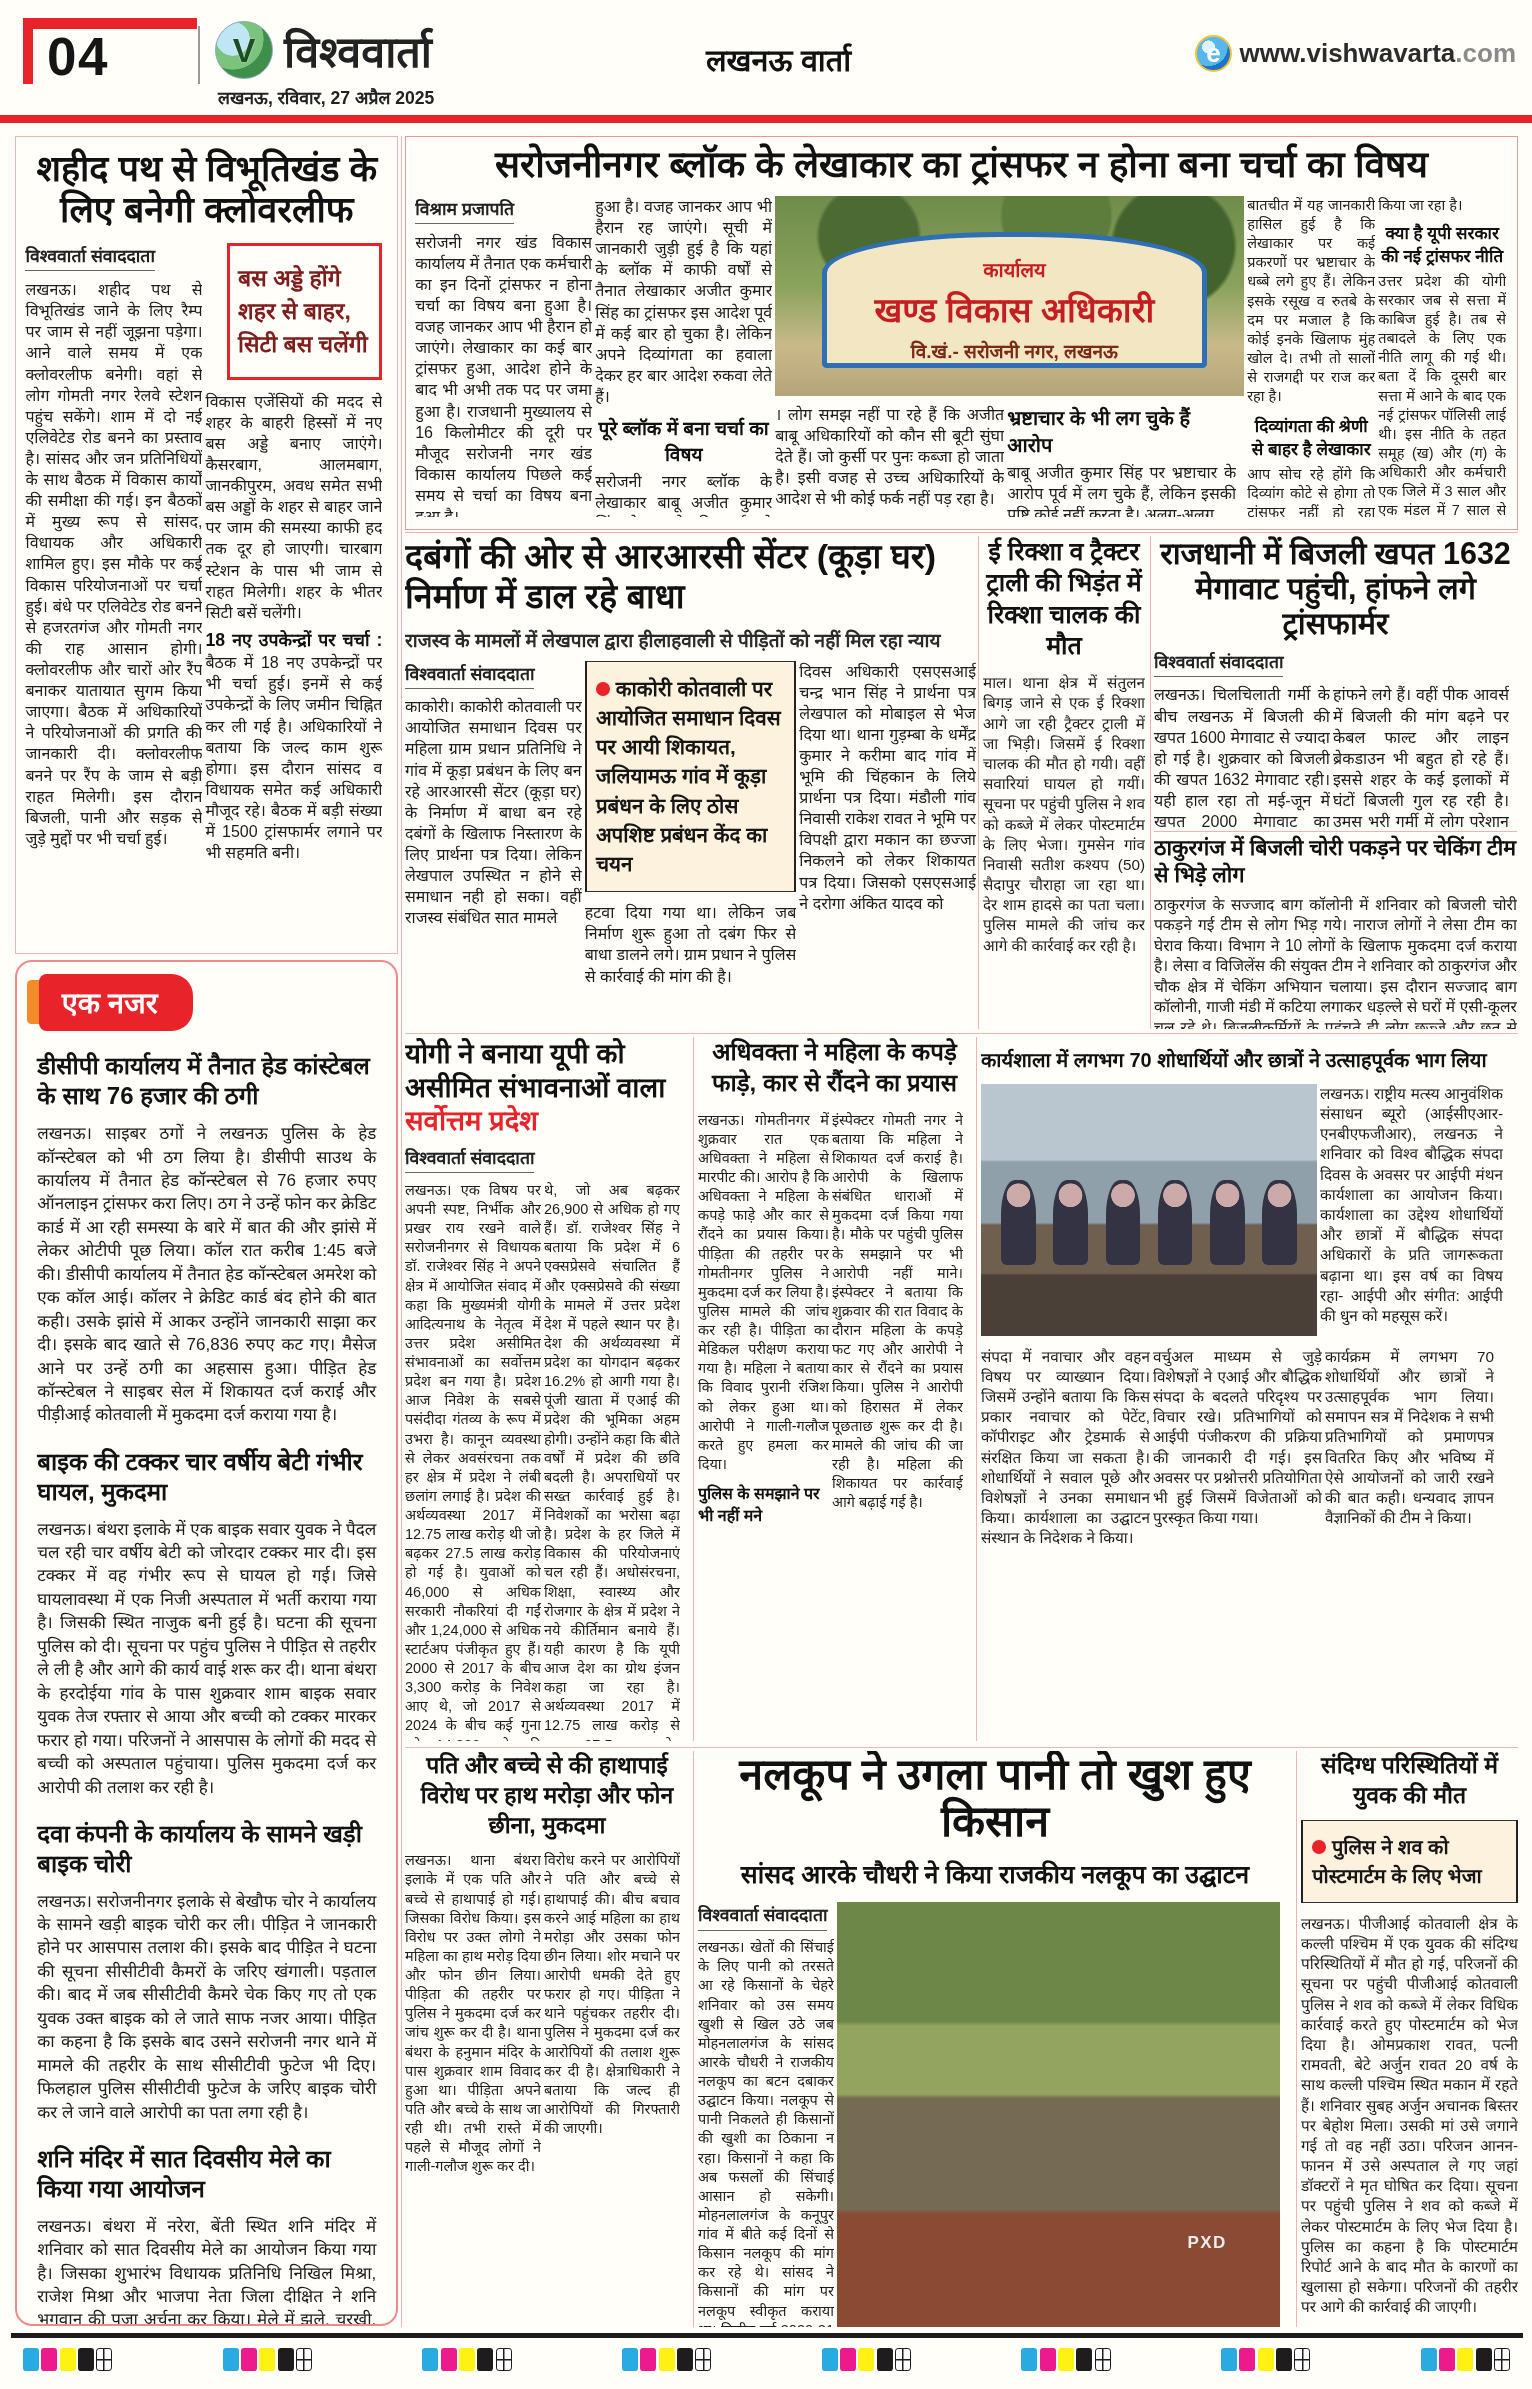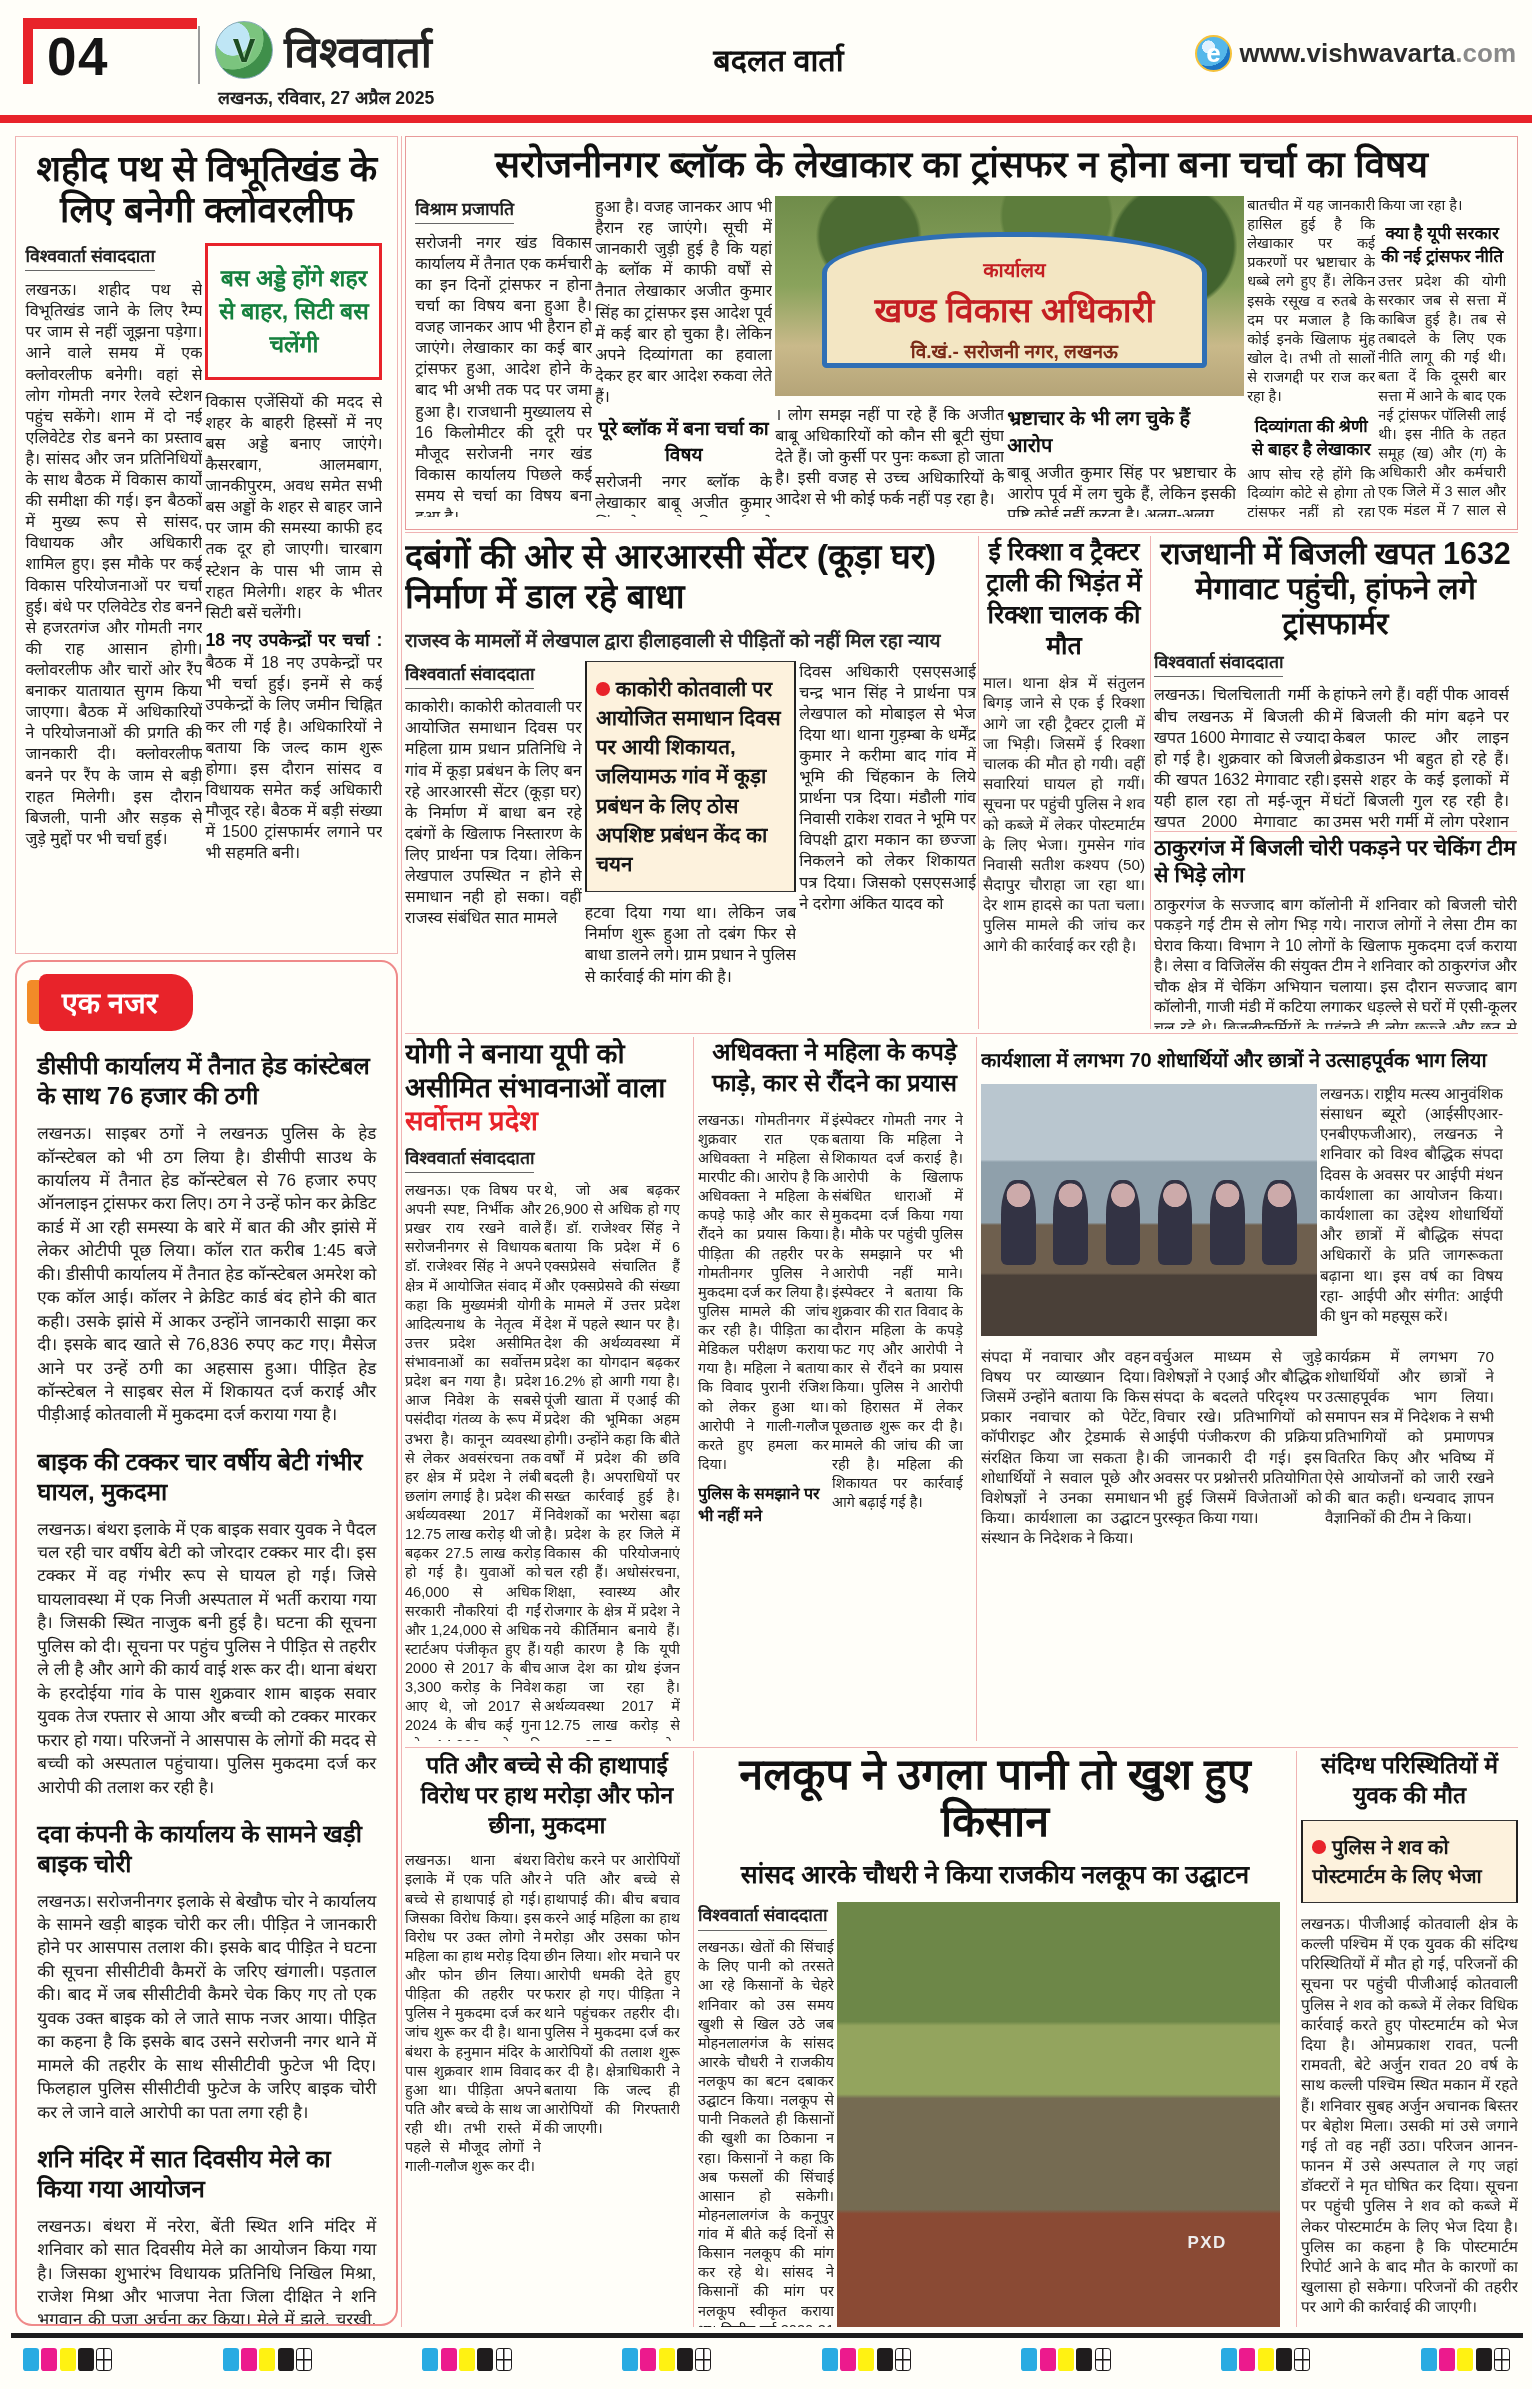--- a/index.html
+++ b/index.html
@@ -34,22 +34,22 @@
   .headline { font-weight:bold; color:#111; text-align:center; }
   .byline { display:inline-block; font-size:17.6px; font-weight:bold; color:#222; border-bottom:1.5px solid #666; padding-bottom:3.1px; margin-bottom:7.6px; }
   .body-txt { font-size:16px; line-height:1.32; text-align:justify; color:#1d1d1d; }
   .cols { display:flex; gap:3px; }
   .cols > div { overflow:hidden; }
   .subhead { font-weight:bold; color:#111; }
   .vline { position:absolute; width:0.8px; background:#f0b3b3; }
   .hline { position:absolute; height:0.8px; background:#f0b3b3; }
 
   
-  .red-box { border:3.1px solid #e8232a; padding:15.3px 7.6px; margin-bottom:10.7px; text-align:center;
-    font-size:23px; font-weight:bold; color:#15803d; line-height:1.45; }
+  .red-box { border:3.1px solid #e8232a; padding:15.3px 7.6px; margin-bottom:10.7px; text-align:left;
+    font-size:23px; font-weight:bold; color:#7f1d1d; line-height:1.45;margin-left:22px; }
 
   
   .beige-box { background:#fdf2dd; border-top:1.5px solid #333; border-bottom:1.5px solid #333;
     border-left:2.3px solid #222; border-right:2.3px solid #222;
     padding:12.2px 9.2px; font-size:20.6px; font-weight:bold; line-height:1.42; color:#161616; margin-bottom:10.7px; }
   .beige-box .dot { display:inline-block; width:13.7px; height:13.7px; border-radius:50%; background:#e8232a; margin-right:6.1px; }
 
   
   .photo { position:relative; overflow:hidden; background:#777; }
   .photo.trees { background:
@@ -101,21 +101,21 @@
 
   <div class="hdr-redtop"></div>
   <div class="hdr-redleft"></div>
   <div class="page-num">04</div>
   <div class="hdr-div"></div>
   <div class="logo-globe">
       <span>V</span>
     </div>
   <div class="masthead">विश्ववार्ता</div>
   <div class="edition">लखनऊ, रविवार, 27 अप्रैल 2025</div>
-  <div class="section-title">बदलत वार्ता</div>
+  <div class="section-title">लखनऊ वार्ता</div>
   <div class="site">
     <span class="e-icon">e</span>
     <span class="url"><span>www.vishwavarta</span><span class="tld">.com</span></span>
   </div>
   <div class="top-rule"></div>
 
   <div class="art hairline" style="left:15.3px; top:136px; width:383px; height:818px; padding:10.7px 9.2px;">
     <div class="headline" style="font-size:36px; line-height:1.16;">शहीद पथ से विभूतिखंड के लिए बनेगी क्लोवरलीफ</div>
     <div class="cols" style="margin-top:12.2px; height:657px;">
       <div style="width:177px;">

